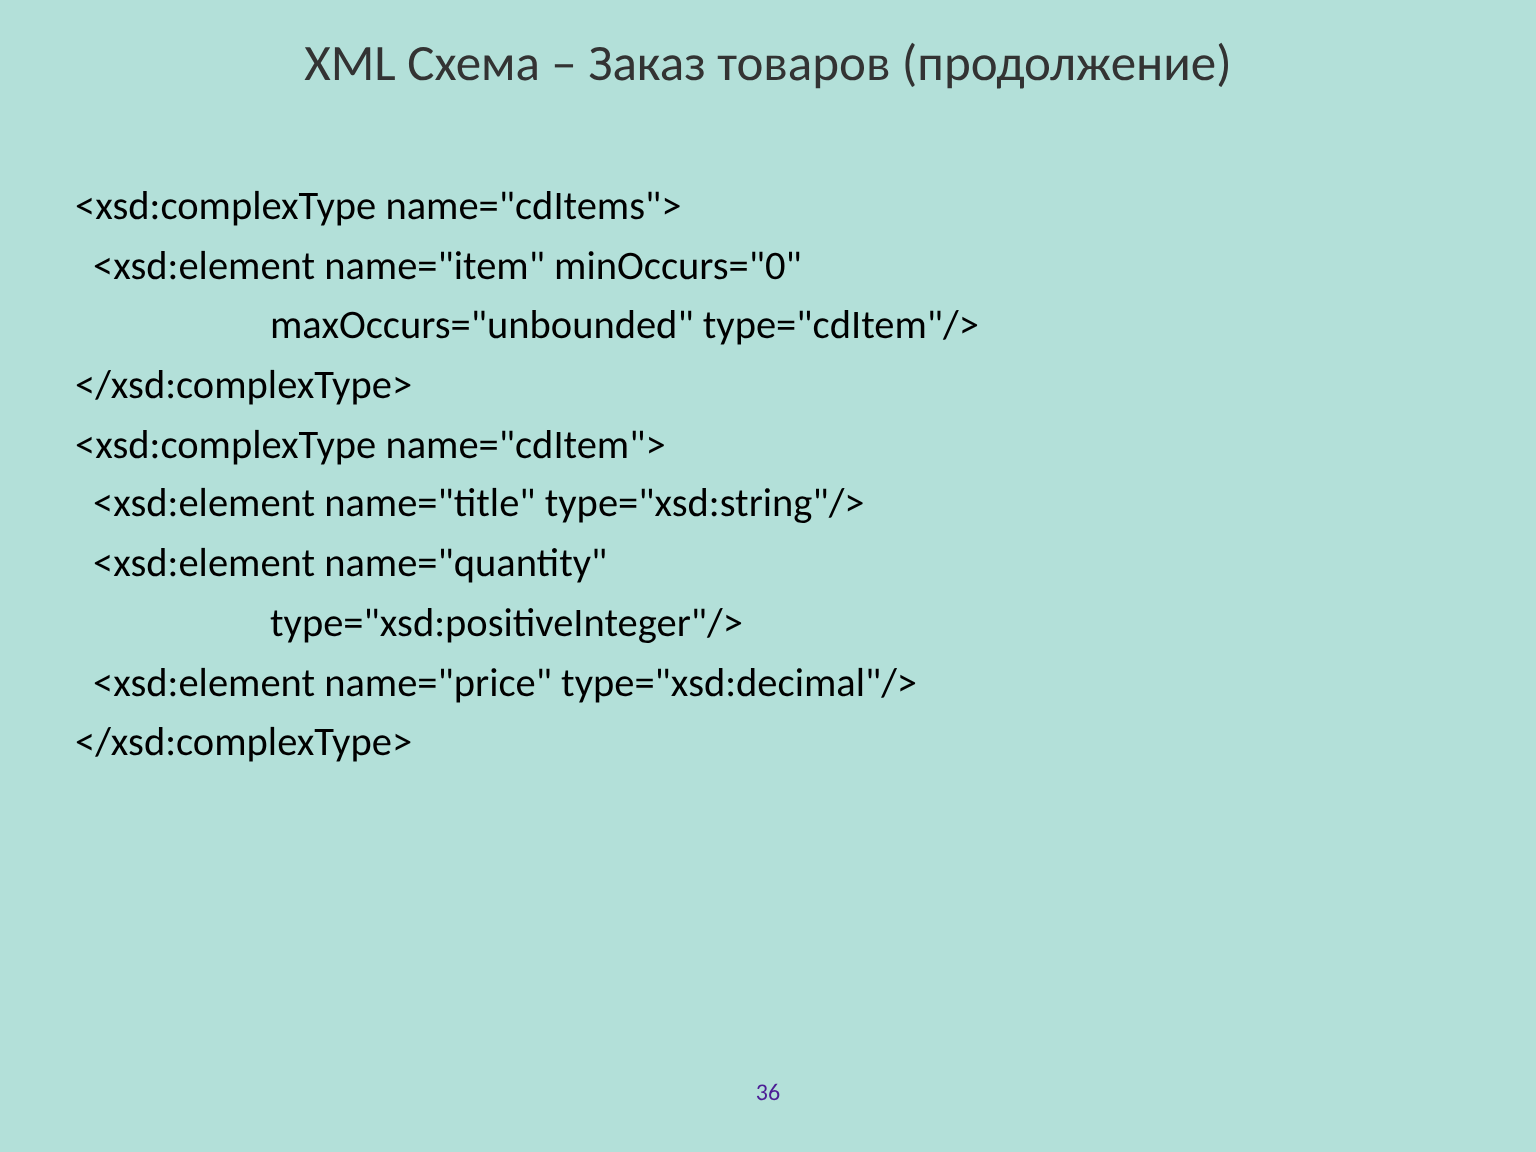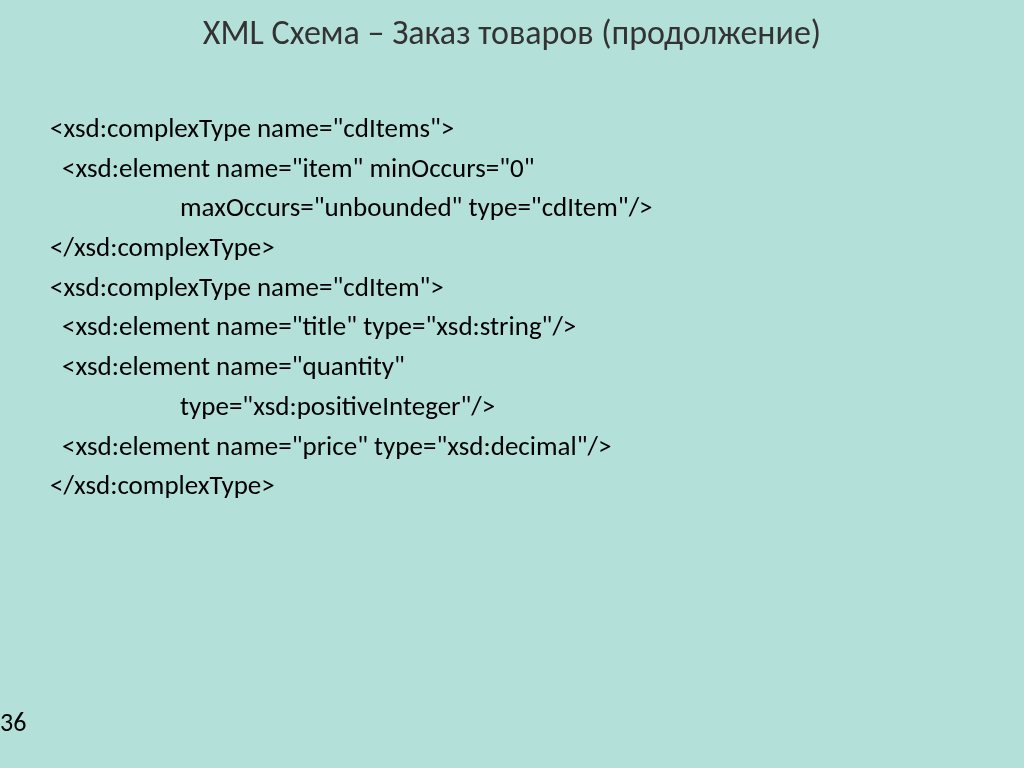--- a/index.html
+++ b/index.html
@@ -11,21 +11,21 @@
       width: 1024px;
       height: 768px;
       background-color: #b3e0d9;
       font-family: Calibri, Arial, sans-serif;
       position: relative;
     }
     .slide-title {
       text-align: center;
       font-size: 34px;
       color: #333;
-      padding-top: 12px;
+      padding-top: 22px;
       font-weight: normal;
     }
     .code-block {
       padding-left: 50px;
       padding-top: 55px;
       font-size: 27px;
       color: #000;
       line-height: 1.47;
     }
     .code-line {
@@ -34,22 +34,23 @@
     .indent1 {
       padding-left: 12px;
     }
     .indent-deep {
       padding-left: 130px;
     }
     .page-number {
       position: absolute;
       bottom: 30px;
       width: 100%;
-      font-size: 26px;
-      color: #000000;
+      text-align: center;
+      font-size: 16px;
+      color: #4c1d95;
     }
   </style>
 </head>
 <body>
 
 <h1 class="slide-title">XML Схема – Заказ товаров (продолжение)</h1>
 
 <div class="code-block">
   <div class="code-line">&lt;xsd:complexType name="cdItems"&gt;</div>
   <div class="code-line indent1">&lt;xsd:element name="item" minOccurs="0"</div>

